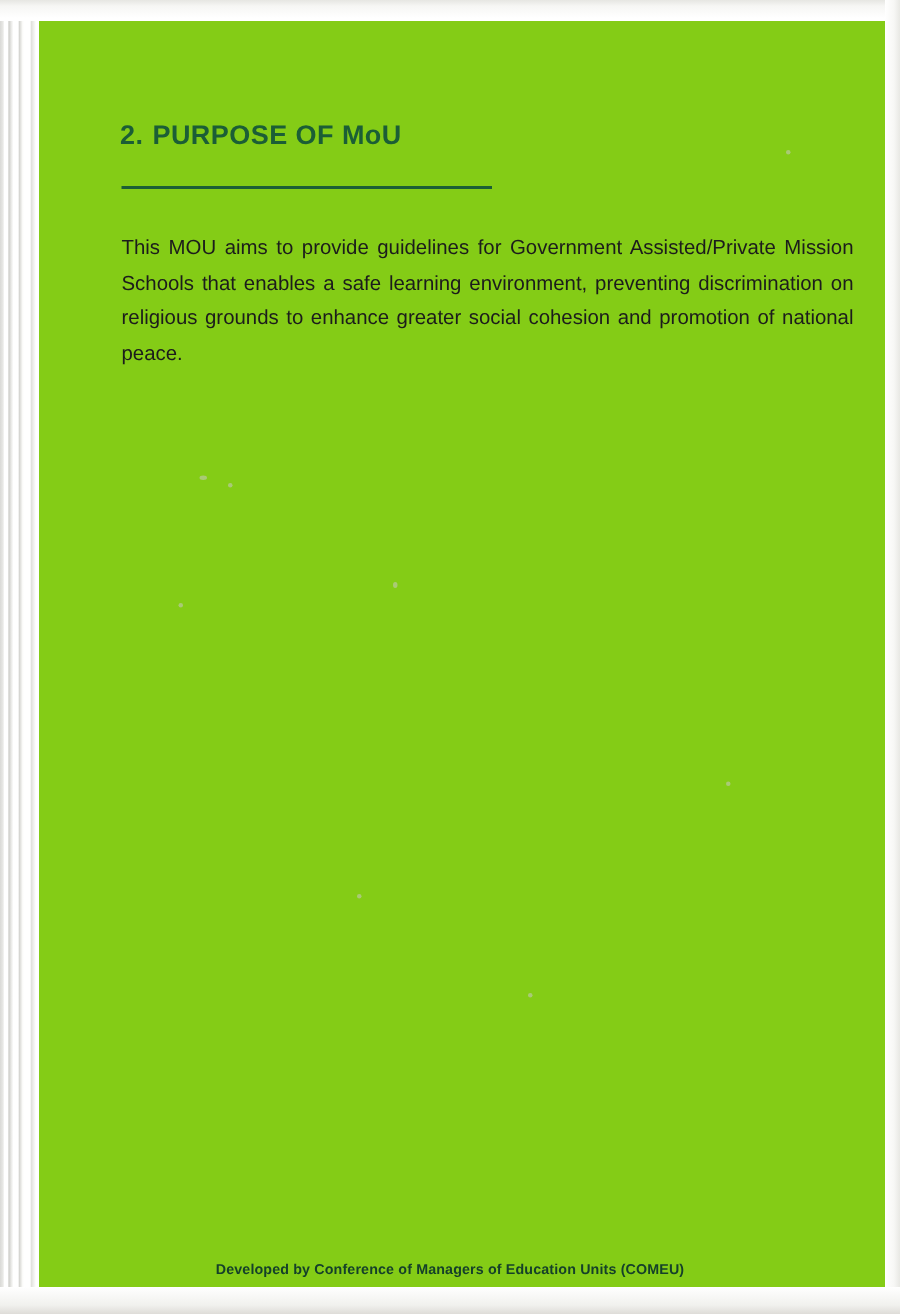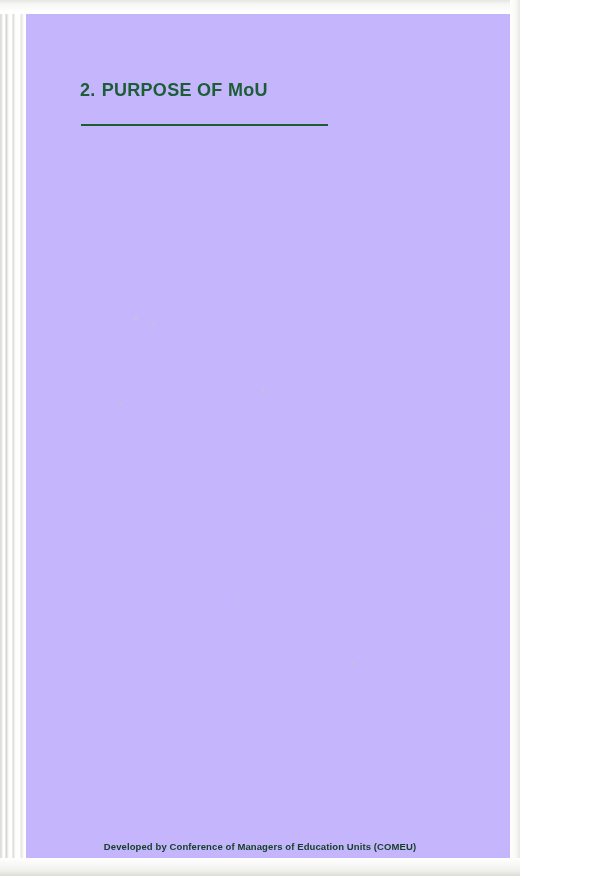--- a/index.html
+++ b/index.html
@@ -5,24 +5,24 @@
   html, body {
     margin: 0;
     padding: 0;
     background: #ffffff;
   }
   body {
     font-family: "Liberation Sans", sans-serif;
   }
   .page {
     position: relative;
-    width: 520px;
+    width: 600px;
     height: 876px;
     overflow: hidden;
-    background: #c4b5fd;
+    background: #84cc16;
   }
 
   
   .scan-edge {
     position: absolute;
     top: 0;
     bottom: 0;
     left: 0;
     width: 26px;
     background:
@@ -144,20 +144,21 @@
   <div class="speck" style="left:524px; top:100px; width:3px; height:3px;"></div>
 
   <div class="content">
 
     <div class="heading">
       <span class="num">2.</span><span>PURPOSE OF MoU</span>
     </div>
 
     <div class="heading-rule"></div>
 
+    <div class="body-text">This MOU aims to provide guidelines for Government Assisted/Private Mission Schools that enables a safe learning environment, preventing discrimination on religious grounds to enhance greater social cohesion and promotion of national peace.</div>
 
   </div>
 
   <div class="footer">
     <div>Developed by Conference of Managers of Education Units (COMEU)</div>
   </div>
 
 </div>
 
 </body></html>

